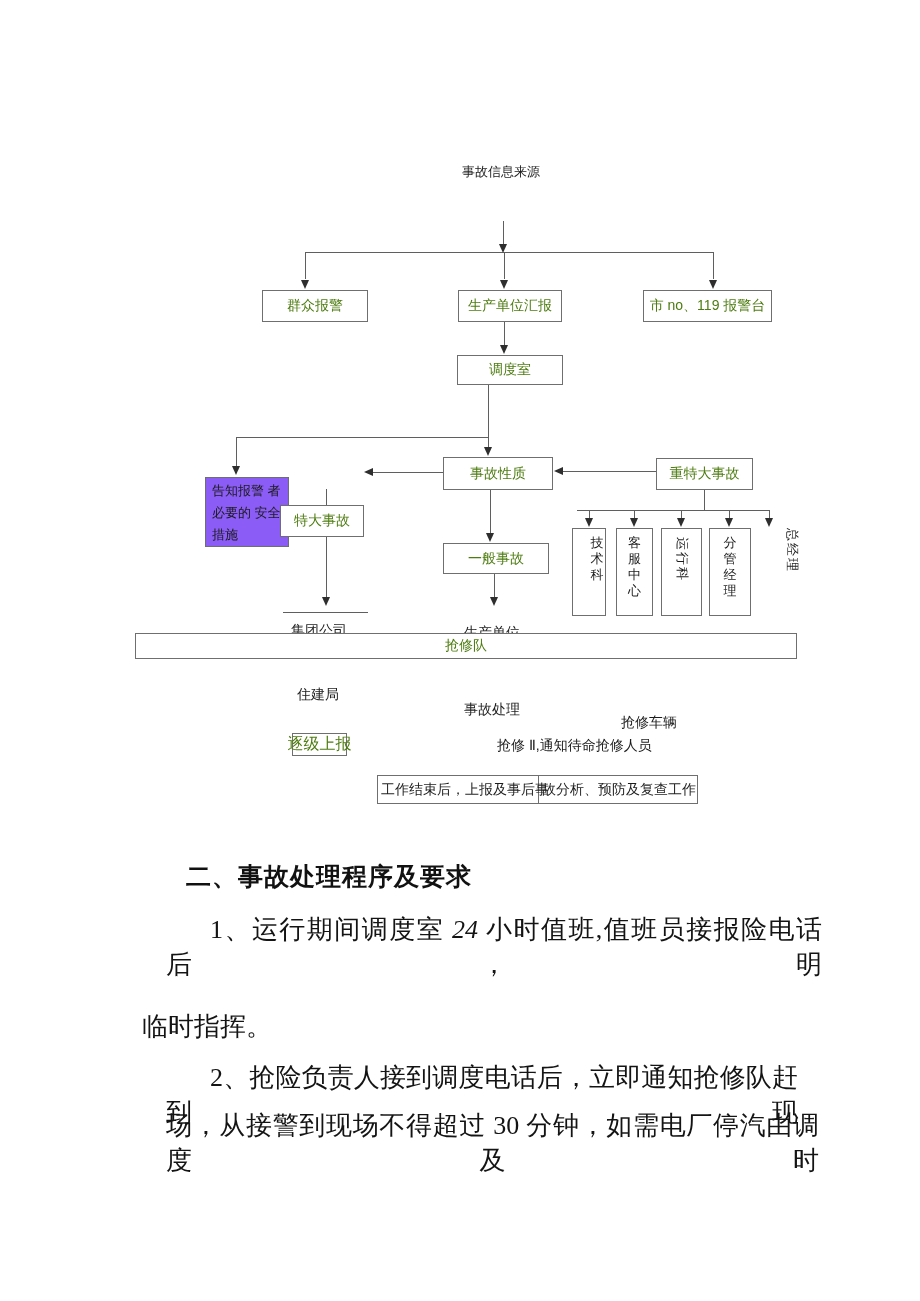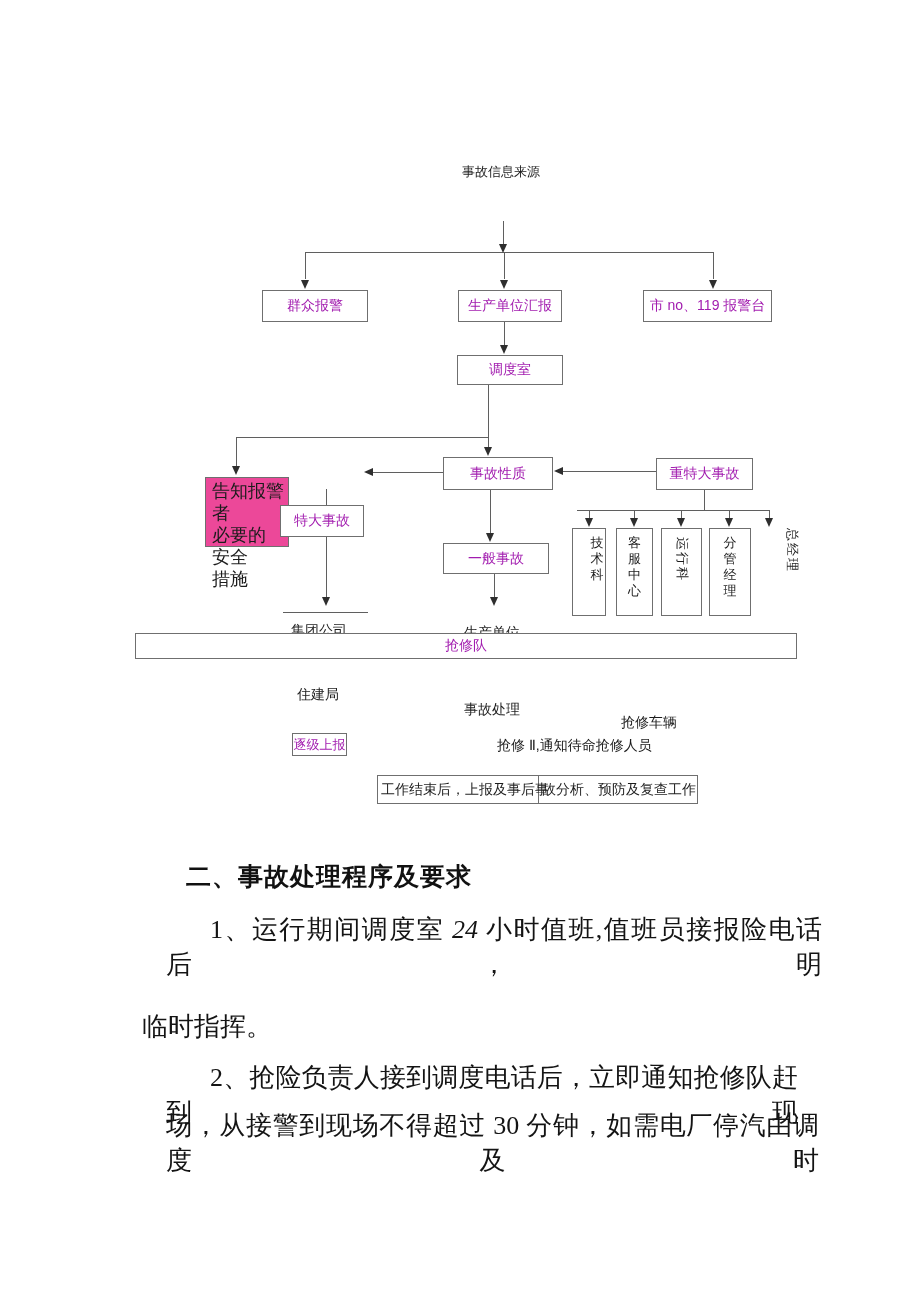--- a/index.html
+++ b/index.html
@@ -1,29 +1,29 @@
 <!DOCTYPE html>
 <html><head>
 <meta charset="utf-8">
 <style>
   html,body{margin:0;padding:0;background:#ffffff;}
   .page{position:relative;width:920px;height:1301px;background:#fff;overflow:hidden;
         font-family:"Liberation Sans",sans-serif;color:#222;}
   .abs{position:absolute;}
   .box{position:absolute;border:1px solid #6f6f6f;background:#fff;display:flex;
-       align-items:center;justify-content:center;font-size:14px;color:#a21caf;
+       align-items:center;justify-content:center;font-size:14px;color:#4d7c0f;
        box-sizing:border-box;white-space:nowrap;}
   .lineH{position:absolute;height:1px;background:#5f5f5f;}
   .lineV{position:absolute;width:1px;background:#5f5f5f;}
   .ah-down{position:absolute;width:0;height:0;border-left:4px solid transparent;
        border-right:4px solid transparent;border-top:9px solid #2e2e2e;}
   .ah-left{position:absolute;width:0;height:0;border-top:4px solid transparent;
        border-bottom:4px solid transparent;border-right:9px solid #2e2e2e;}
   .lbl{position:absolute;font-size:14px;color:#1c1c1c;white-space:nowrap;}
-  .notify{position:absolute;border:1px solid #6f6f6f;background:#ec4899;font-size:18px;
+  .notify{position:absolute;border:1px solid #6f6f6f;background:#8b5cf6;font-size:13px;
        color:#1c1c1c;line-height:22px;padding:2px 0 15px 6px;box-sizing:border-box;}
   .vbox{position:absolute;border:1px solid #6f6f6f;background:#fff;box-sizing:border-box;
        display:flex;justify-content:center;}
   .vtxt{width:15px;font-size:13px;line-height:16px;padding-top:6px;color:#1c1c1c;
        word-break:break-all;text-align:center;}
   .vside{writing-mode:vertical-rl;text-orientation:sideways;font-size:13px;
        color:#1c1c1c;letter-spacing:2px;}
   .endtable{position:absolute;border:1px solid #6f6f6f;background:#fff;display:flex;
        box-sizing:border-box;font-size:14px;color:#1c1c1c;}
   .endcell{display:flex;align-items:center;padding-left:3px;white-space:nowrap;
@@ -118,21 +118,21 @@
 
   <div class="lbl" style="left:291px;top:622px;">集团公司</div>
   <div class="lbl" style="left:464px;top:624px;">生产单位</div>
 
   <div class="box" style="left:135px;top:633px;width:662px;height:26px;text-align:center;">抢修队</div>
 
   <div class="lbl" style="left:297px;top:686px;">住建局</div>
   <div class="lbl" style="left:464px;top:701px;">事故处理</div>
   <div class="lbl" style="left:621px;top:714px;">抢修车辆</div>
 
-  <div class="box" style="left:292px;top:733px;width:55px;height:23px;font-size:13px;">逐级上报</div>
+  <div class="box" style="left:292px;top:733px;width:55px;height:23px;font-size:16px;">逐级上报</div>
   <div class="lbl" style="left:497px;top:737px;">抢修 Ⅱ,通知待命抢修人员</div>
 
   <div class="endtable" style="left:377px;top:775px;width:321px;height:29px;">
     <div class="endcell" style="width:161px;border-right:1px solid #6f6f6f;">工作结束后，上报及事后事</div>
     <div class="endcell" style="width:159px;">故分析、预防及复查工作</div>
   </div>
 
   <div class="heading" style="left:186px;top:860px;">二、事故处理程序及要求</div>
 
   <div class="bodyline just" style="left:142px;top:912px;width:656px;text-indent:44px;"><span>1、运行期间调度室 </span><span class="num-it">24</span><span> 小时值班,值班员接报险电话后，明</span></div>

